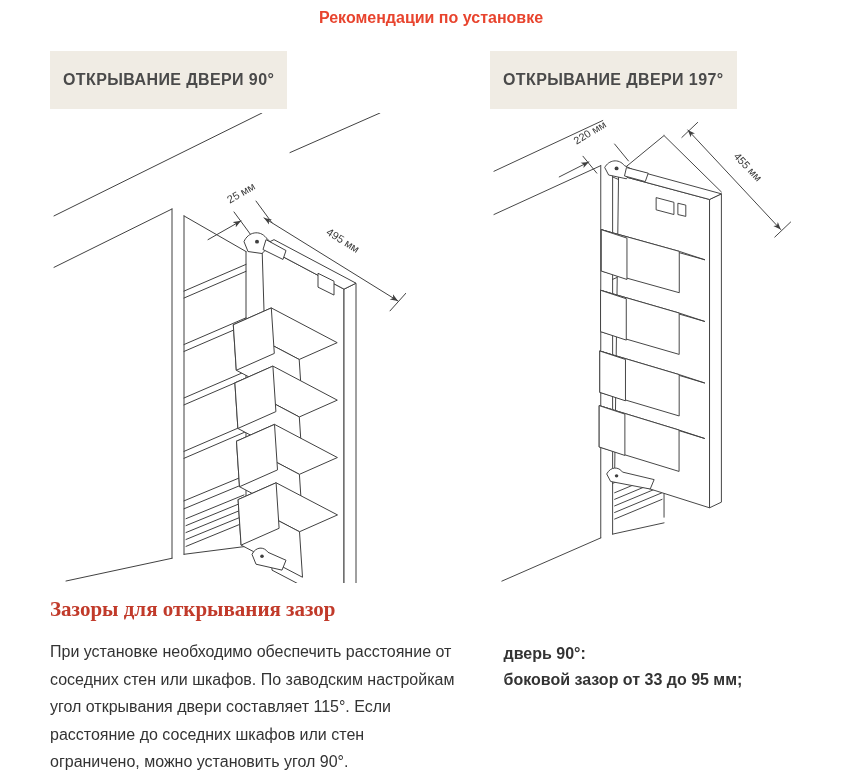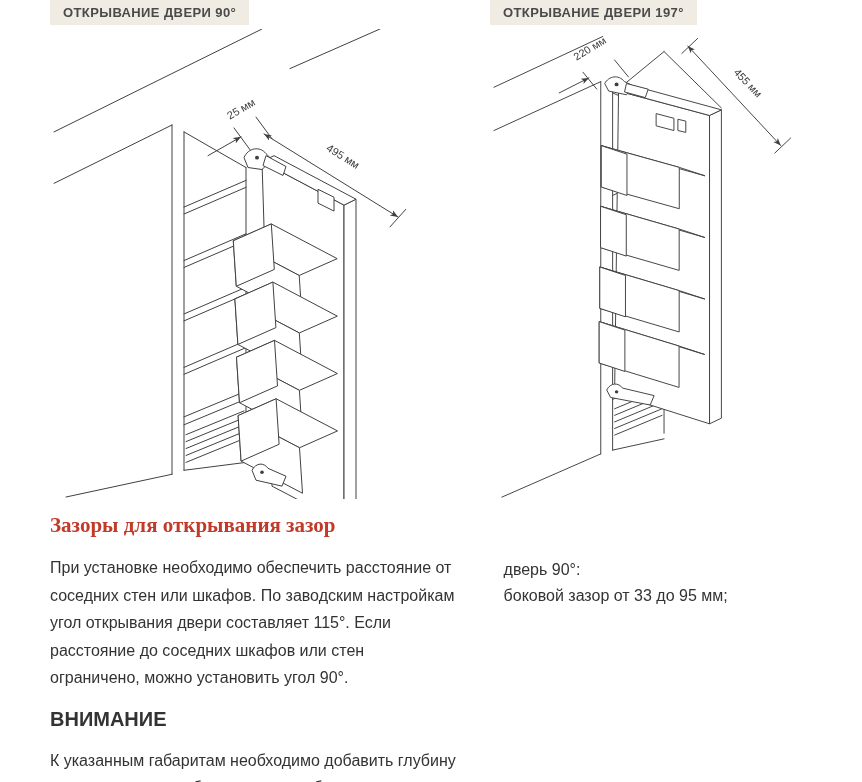--- a/index.html
+++ b/index.html
@@ -1,40 +1,41 @@
 <!DOCTYPE html>
 <html><head>
 <meta charset="utf-8">
 <style>
   html,body{margin:0;padding:0;background:#fff;}
   body{width:862px;font-family:"Liberation Sans",sans-serif;color:#333;}
   .page{width:862px;min-height:782px;background:#fff;overflow:hidden;}
   .title{font-size:16px;font-weight:700;color:#e8442e;text-align:center;margin:9px 0 24px;}
   .figures{display:flex;justify-content:space-between;padding:0 16px 0 50px;}
   figure.fig{margin:0;width:356px;}
-  .pill{display:inline-block;background:#f0ece4;color:#4a4a4a;font-size:13px;font-weight:700;
-        letter-spacing:.4px;padding:5px 13px;white-space:nowrap;}
+  .pill{display:inline-block;background:#f0ece4;color:#4a4a4a;font-size:16px;font-weight:700;
+        letter-spacing:.4px;padding:20px 13px;white-space:nowrap;}
   .diagram{display:block;margin-top:4px;}
   .diagram text{font-size:11px;fill:#3a3a3a;font-family:"Liberation Sans",sans-serif;}
   .lines{stroke:#3f3f3f;stroke-width:1;fill:none;stroke-linecap:round;stroke-linejoin:round;}
   .wface{stroke:#3f3f3f;stroke-width:1;fill:#fff;stroke-linejoin:round;}
   .content{display:flex;padding:2px 17px 30px 50px;margin-top:12px;}
   .col-left{width:412px;}
   .col-right{width:346px;margin-left:47px;padding-top:28px;}
   h2.sect{font-family:"Liberation Serif",serif;font-size:21px;font-weight:700;color:#c13a2a;margin:0 0 10px;}
   .content p{font-size:16px;line-height:1.72;margin:16px 0 8px;}
   h3.warn{font-size:20px;font-weight:700;margin:16px 0 4px;color:#333;}
-  .spec{margin-top:16px;}
+  .spec{margin-top:16px;font-weight:bold;}
   .spec div{font-size:16px;line-height:1.6;}
 </style>
 </head>
 <body>
 
 <div class="page">
 
+  <h1 class="title">Рекомендации по установке</h1>
 
   <div class="figures">
 
     <figure class="fig">
       <span class="pill">ОТКРЫВАНИЕ ДВЕРИ 90°</span>
       <svg class="diagram" width="356" height="470" viewBox="0 0 356 475" preserveAspectRatio="none">
         <defs>
           <marker id="ah1" viewBox="0 0 10 8" refX="9" refY="4" markerWidth="9" markerHeight="7" orient="auto-start-reverse">
             <path d="M0,0.5 L9,4 L0,7.5 L2.5,4 Z" fill="#3f3f3f"></path>
           </marker>

